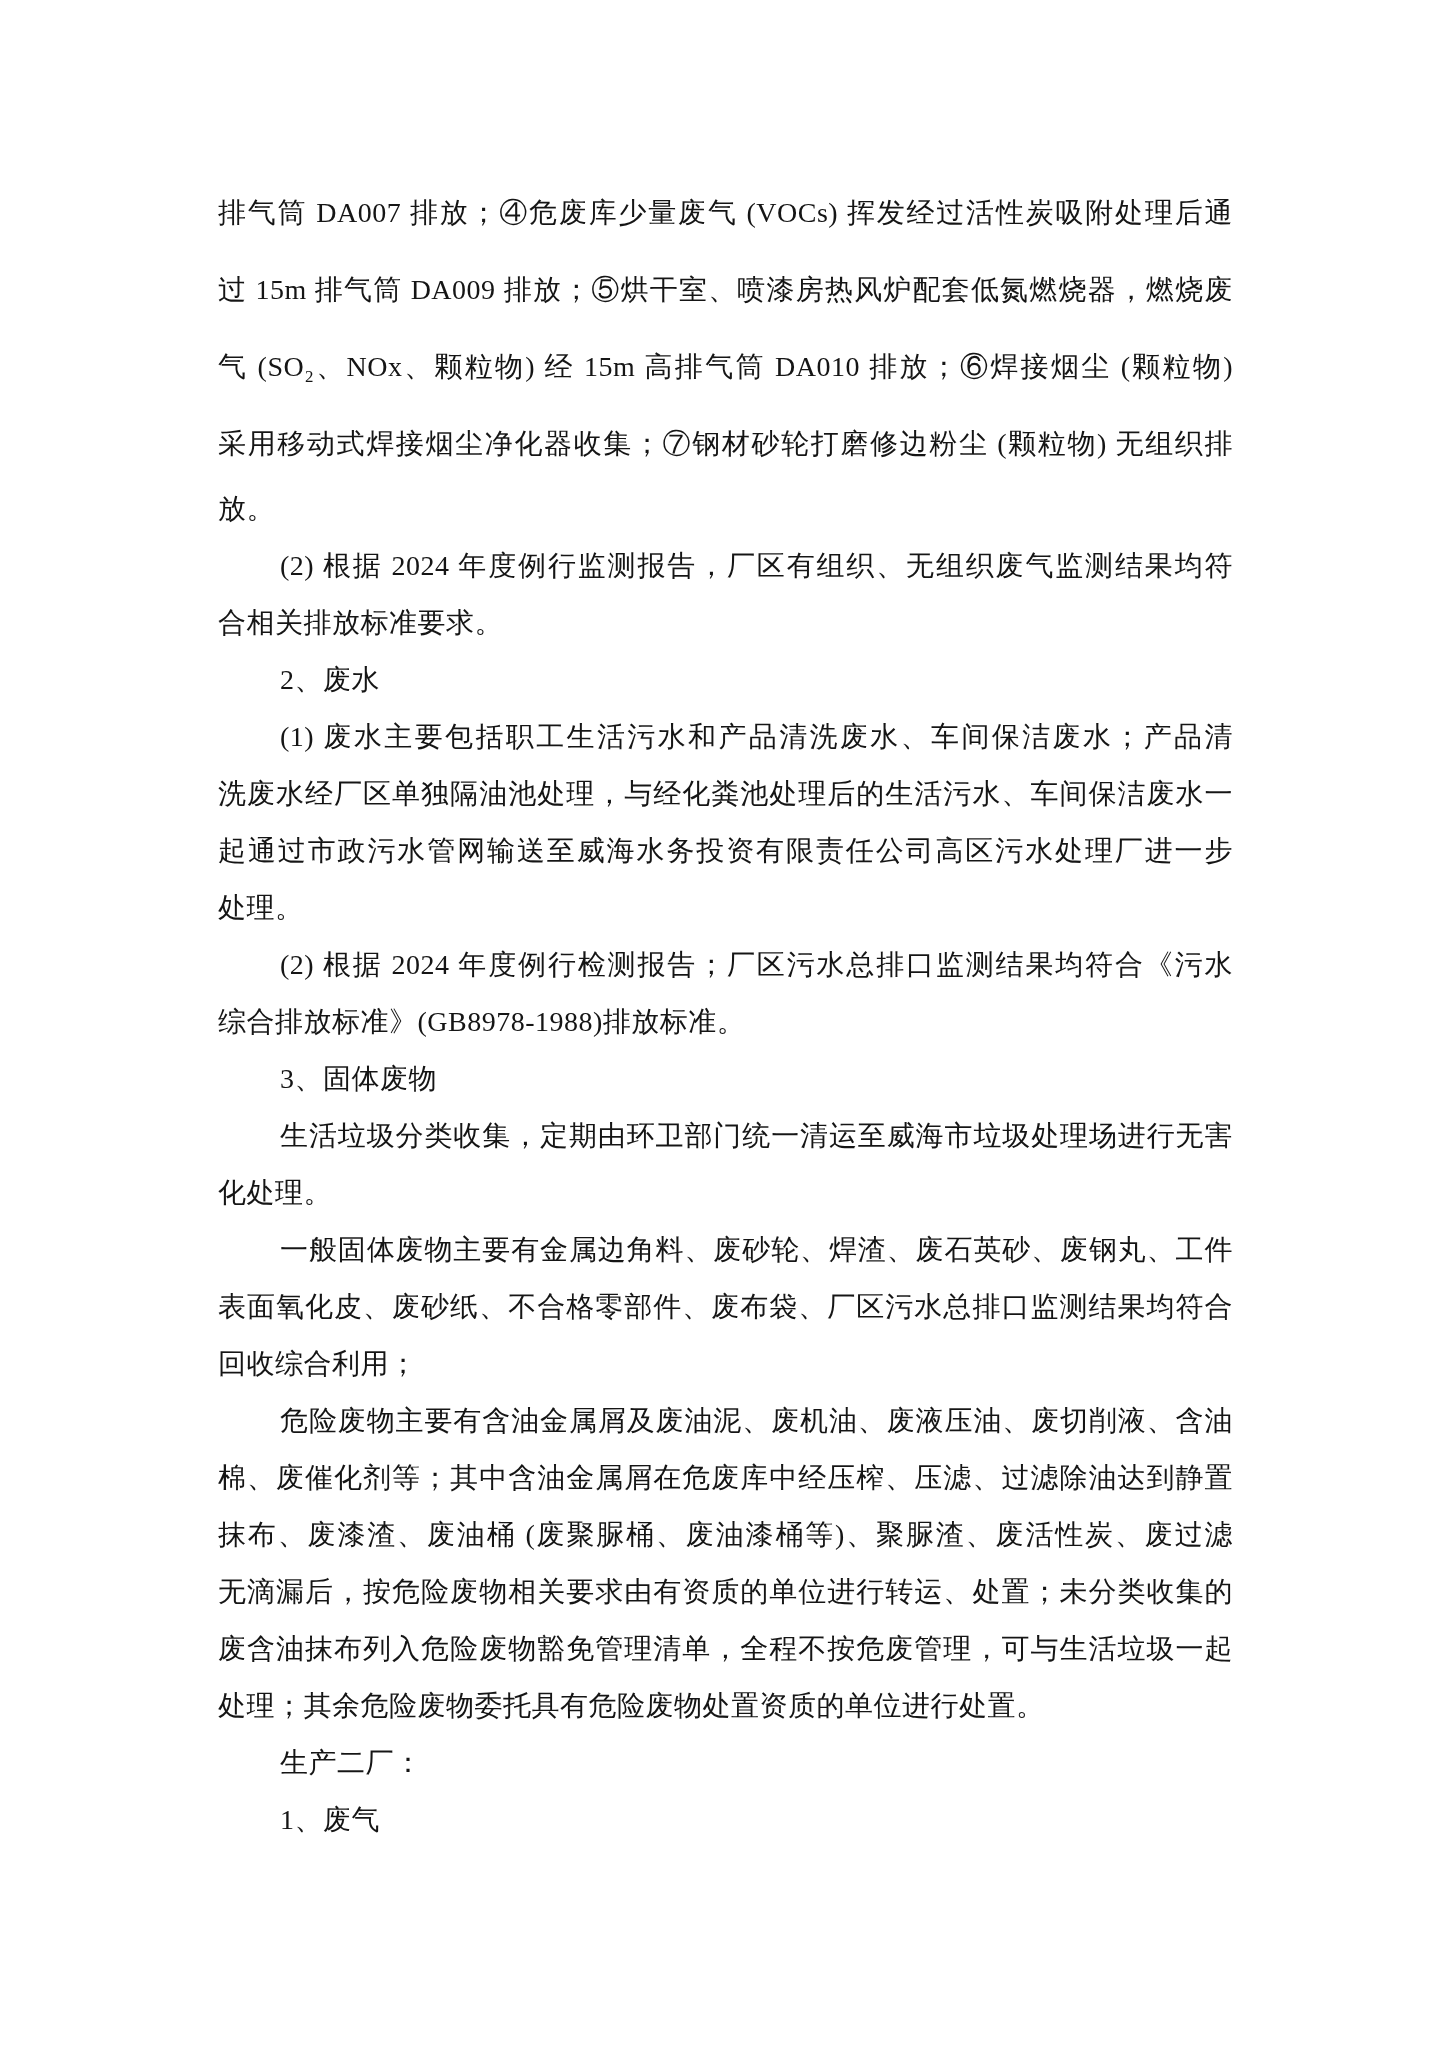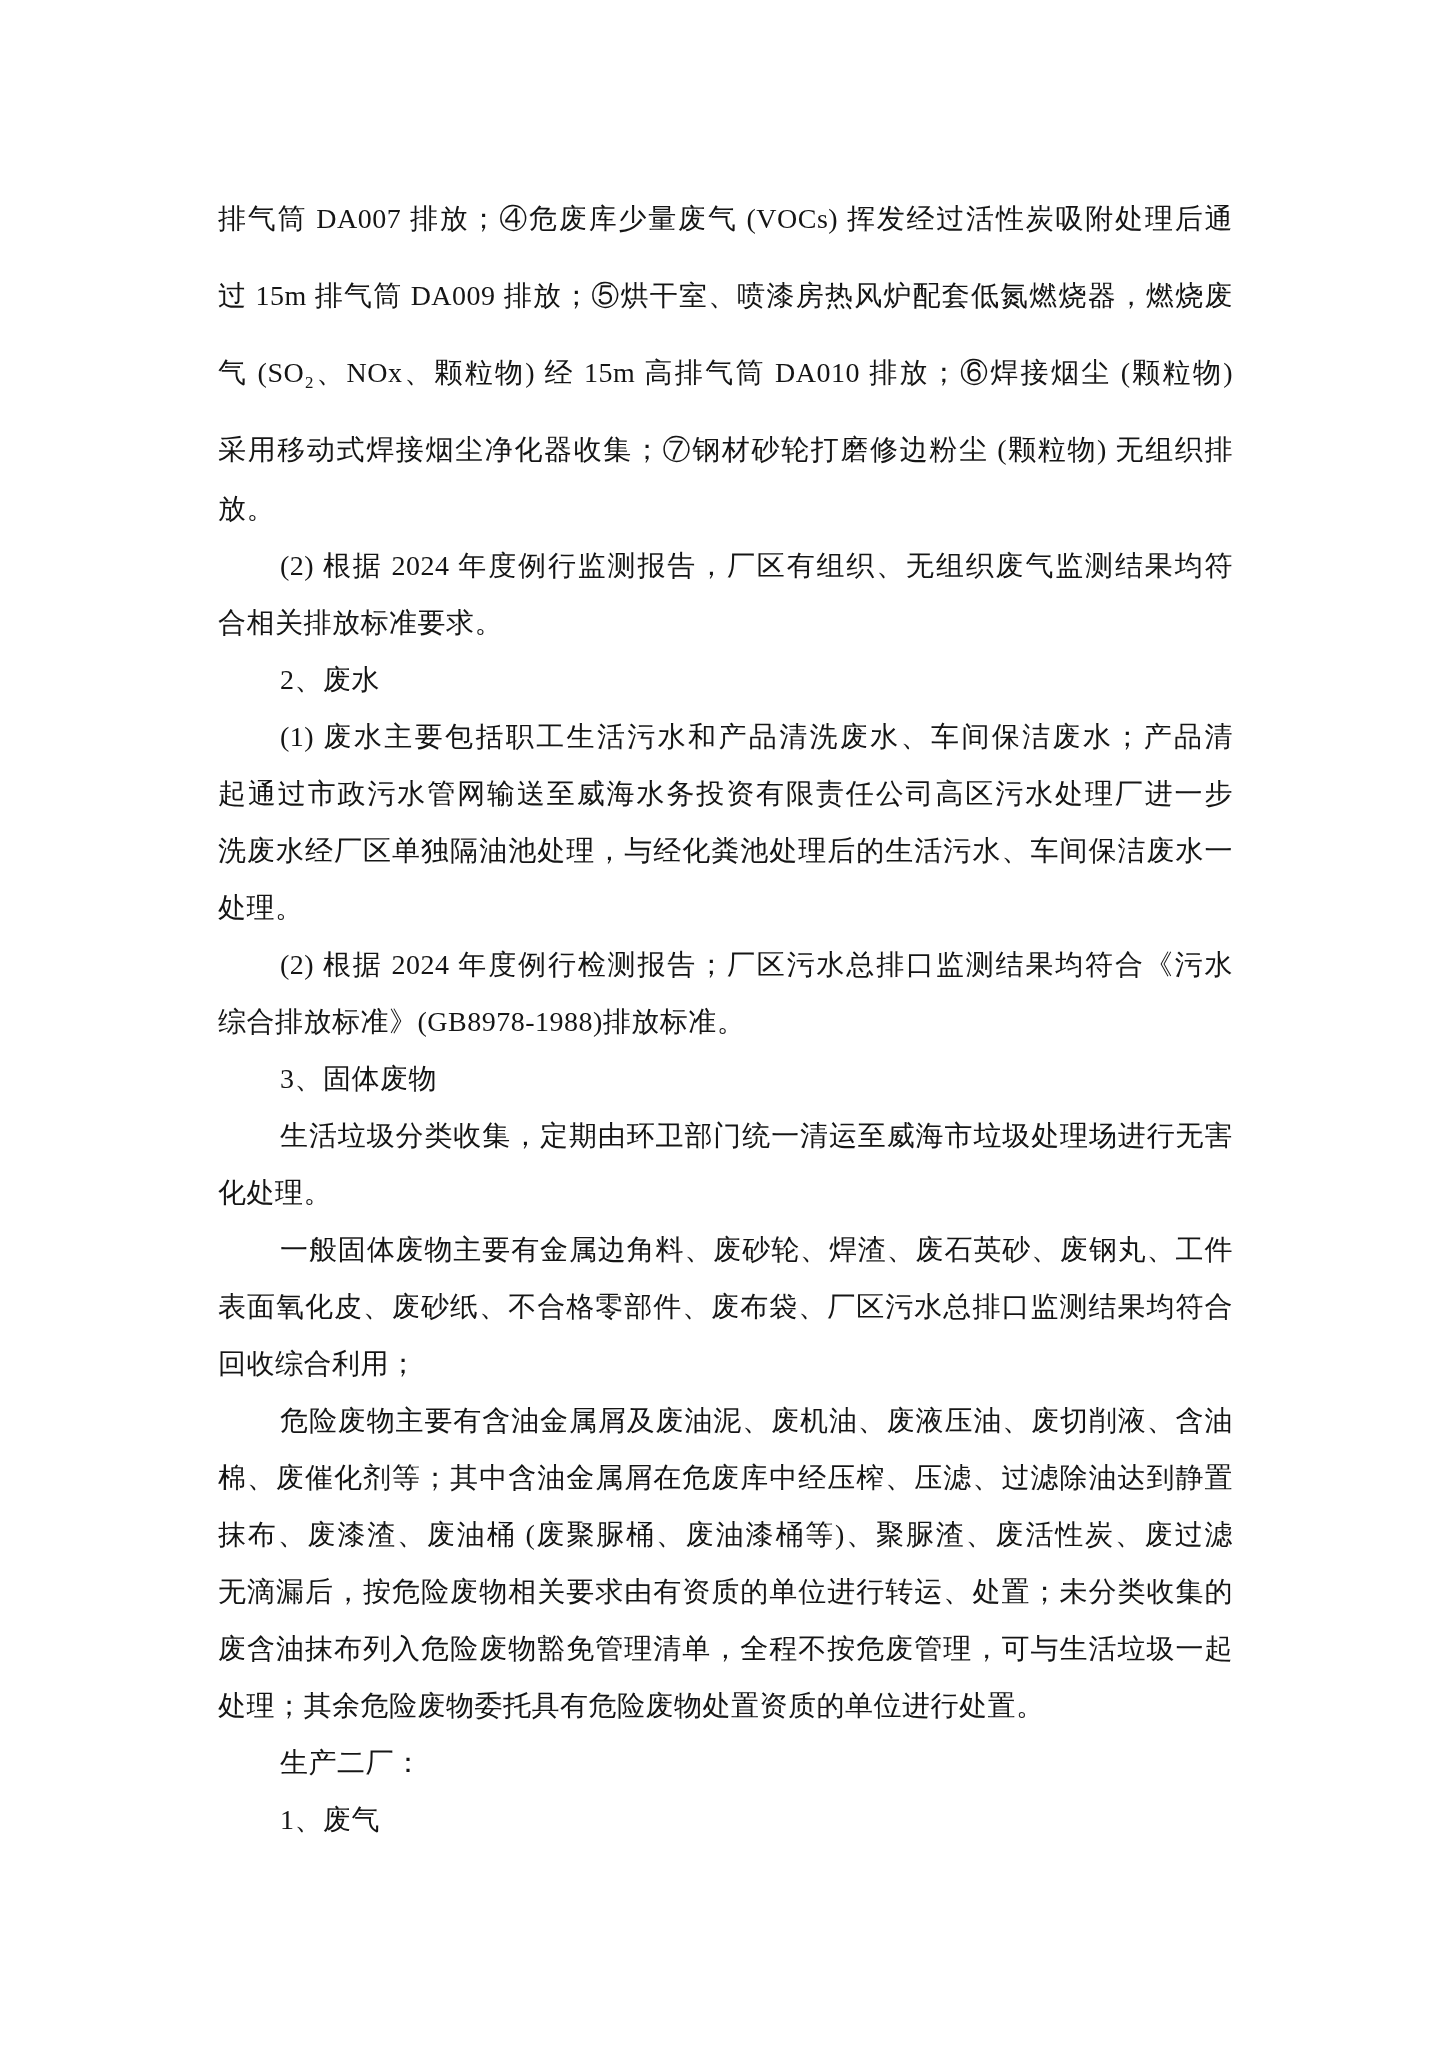--- a/index.html
+++ b/index.html
@@ -14,21 +14,21 @@
     background: #ffffff;
     overflow: hidden;
     font-family: "Liberation Serif", "DejaVu Serif", serif;
     color: #151515;
   }
   .block {
     position: absolute;
     left: 218px;
     width: 1015px;
   }
-  #intro-block { top: 180px; }
+  #intro-block { top: 174px; }
   #body-block  { top: 480px; }
   .line {
     font-size: 28px;
     letter-spacing: 0.5px;
     text-align: left;
   }
   .intro-line { height: 77px; line-height: 77px; }
   .body-line  { height: 57px; line-height: 57px; }
   .just {
     text-align: justify;
@@ -46,22 +46,22 @@
       <div class="line intro-line just">过 15m 排气筒 DA009 排放；⑤烘干室、喷漆房热风炉配套低氮燃烧器，燃烧废</div>
       <div class="line intro-line just">气 (SO₂、NOx、颗粒物) 经 15m 高排气筒 DA010 排放；⑥焊接烟尘 (颗粒物)</div>
       <div class="line intro-line just">采用移动式焊接烟尘净化器收集；⑦钢材砂轮打磨修边粉尘 (颗粒物) 无组织排</div>
     </div>
   <div id="body-block" class="block">
       <div class="line body-line">放。</div>
       <div class="line body-line just indent">(2) 根据 2024 年度例行监测报告，厂区有组织、无组织废气监测结果均符</div>
       <div class="line body-line">合相关排放标准要求。</div>
       <div class="line body-line indent">2、废水</div>
       <div class="line body-line just indent">(1) 废水主要包括职工生活污水和产品清洗废水、车间保洁废水；产品清</div>
+      <div class="line body-line just">洗废水经厂区单独隔油池处理，与经化粪池处理后的生活污水、车间保洁废水一</div>
       <div class="line body-line just">起通过市政污水管网输送至威海水务投资有限责任公司高区污水处理厂进一步</div>
-      <div class="line body-line just">洗废水经厂区单独隔油池处理，与经化粪池处理后的生活污水、车间保洁废水一</div>
       <div class="line body-line">处理。</div>
       <div class="line body-line just indent">(2) 根据 2024 年度例行检测报告；厂区污水总排口监测结果均符合《污水</div>
       <div class="line body-line">综合排放标准》(GB8978-1988)排放标准。</div>
       <div class="line body-line indent">3、固体废物</div>
       <div class="line body-line just indent">生活垃圾分类收集，定期由环卫部门统一清运至威海市垃圾处理场进行无害</div>
       <div class="line body-line">化处理。</div>
       <div class="line body-line just indent">一般固体废物主要有金属边角料、废砂轮、焊渣、废石英砂、废钢丸、工件</div>
       <div class="line body-line just">表面氧化皮、废砂纸、不合格零部件、废布袋、厂区污水总排口监测结果均符合</div>
       <div class="line body-line">回收综合利用；</div>
       <div class="line body-line just indent">危险废物主要有含油金属屑及废油泥、废机油、废液压油、废切削液、含油</div>

